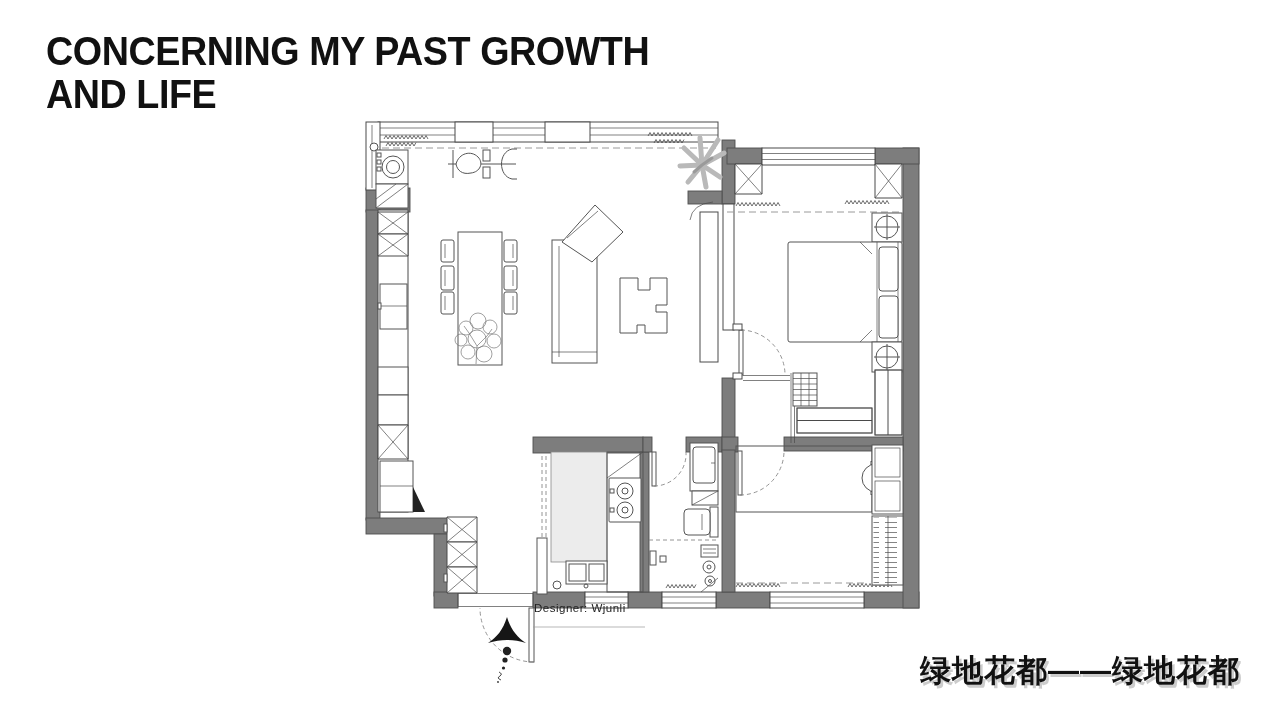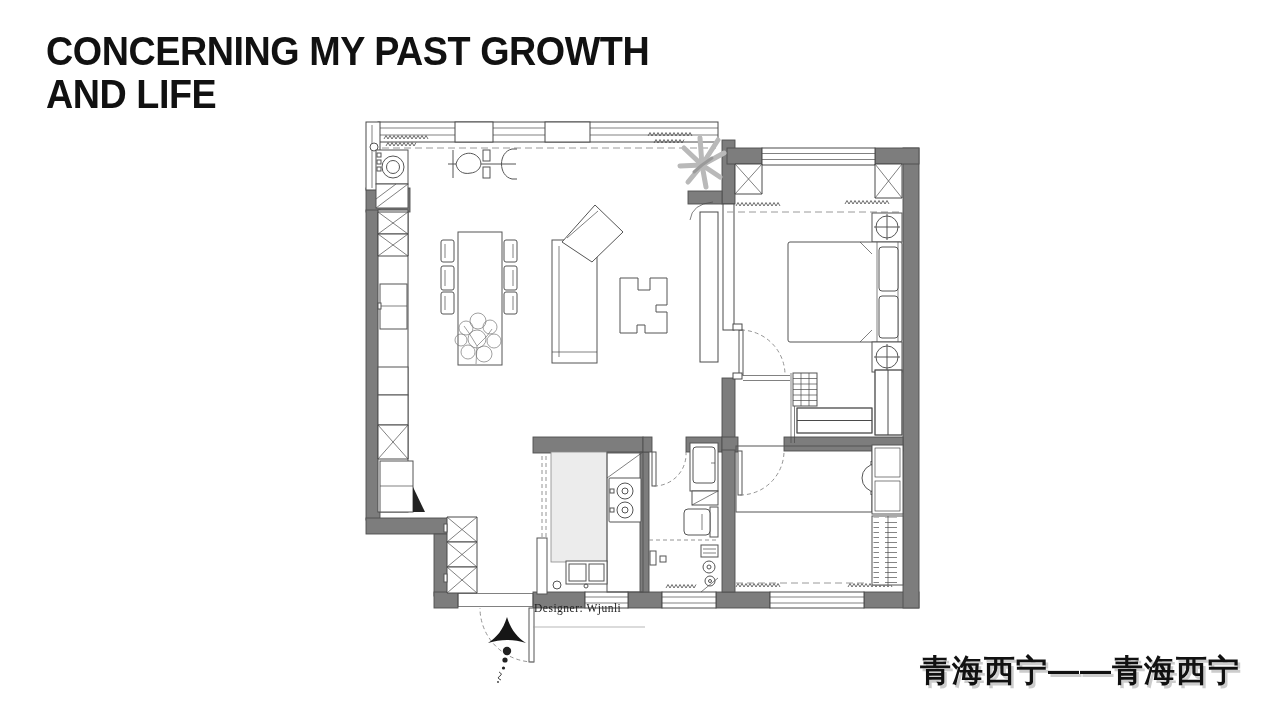--- a/index.html
+++ b/index.html
@@ -5,21 +5,21 @@
   html,body{margin:0;padding:0}
   body{width:1280px;height:720px;background:#fff;position:relative;overflow:hidden;
        font-family:"Liberation Sans",sans-serif}
   .title{position:absolute;left:46px;top:30px;font-size:41px;font-weight:bold;
          color:var(--text,#111);line-height:1.06;letter-spacing:-.5px;
          transform:scaleX(.92);transform-origin:left top;white-space:nowrap}
   .caption{position:absolute;right:40px;top:650px;font-size:31px;font-weight:bold;
            color:var(--text,#111);letter-spacing:1px;white-space:nowrap;
            text-shadow:2.5px 2.5px 0 rgba(110,110,110,.35)}
   .designer{position:absolute;left:534px;top:602px;font-size:11.5px;color:#222;
-            font-family:Liberation Serif, serif;letter-spacing:.5px}
+            font-family:Liberation Sans, sans-serif;letter-spacing:.5px}
   svg.plan{position:absolute;left:0;top:0}
   .w {fill:var(--wall_fill,#7d7d7d);stroke:var(--wall_stroke,#4f4f4f);stroke-width:.9}
   .ln{fill:none;stroke:var(--line,#4a4a4a);stroke-width:1}
   .lt{fill:none;stroke:var(--line,#4a4a4a);stroke-width:.7}
   .wh{fill:#fff;stroke:var(--line,#4a4a4a);stroke-width:1}
   .fx{fill:none;stroke:var(--furniture_line,#555);stroke-width:1}
   .fw{fill:#fff;stroke:var(--furniture_line,#555);stroke-width:1}
   .cg{fill:var(--counter_fill,#ececec);stroke:#8a8a8a;stroke-width:.8}
   .ds{fill:none;stroke:var(--dash,#9a9a9a);stroke-width:1;stroke-dasharray:7 4}
   .d2{fill:none;stroke:#888;stroke-width:.9;stroke-dasharray:4 3}
@@ -372,13 +372,13 @@
     <circle cx="507" cy="651" r="4.2" fill="#222"></circle>
     <circle cx="505" cy="660" r="2.6" fill="#222"></circle>
     <circle cx="503.5" cy="668" r="1.6" fill="#222"></circle>
     <path d="M499,672 q4,2 1,4 q-4,2 1,4" fill="none" stroke="#333" stroke-width=".9"></path>
     <circle cx="498" cy="682" r=".9" fill="#333"></circle>
   </g>
   <path d="M533,627 H645" stroke="#999" stroke-width=".7"></path>
 </svg>
 
 <div class="designer">Designer: Wjunli</div>
-<div class="caption">青海西宁——青海西宁</div>
+<div class="caption">绿地花都——绿地花都</div>
 
 </body></html>

